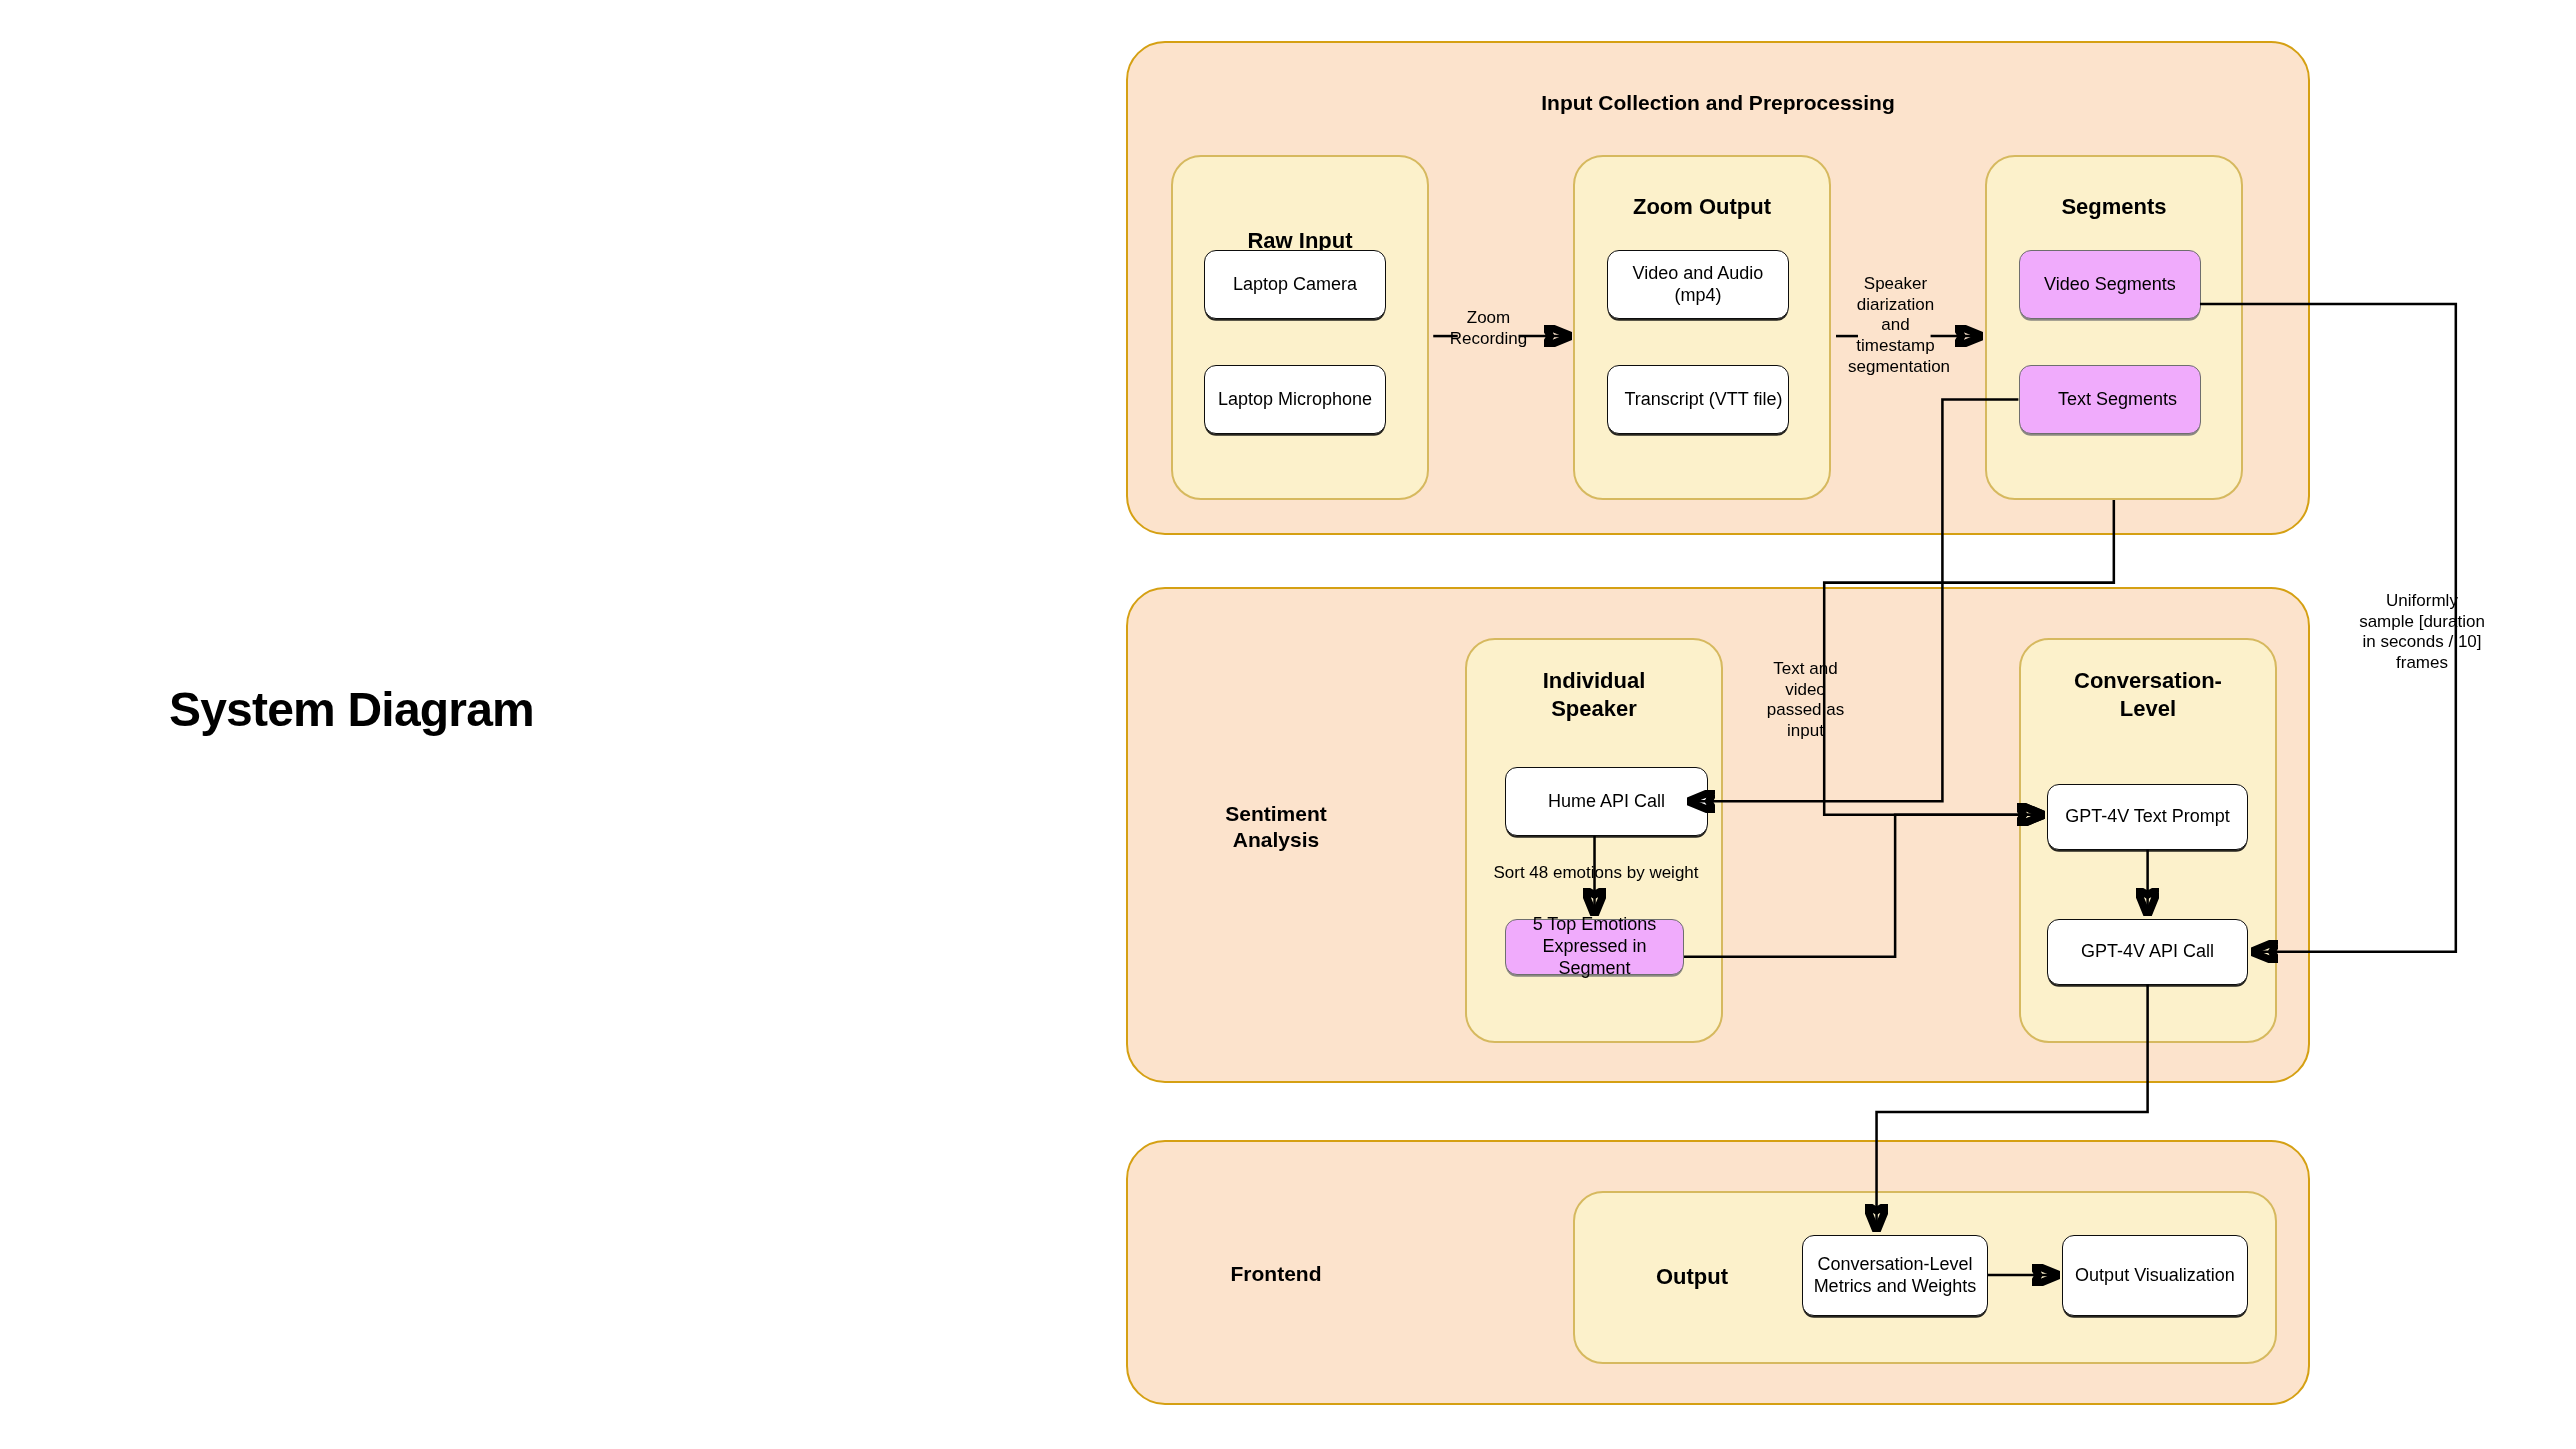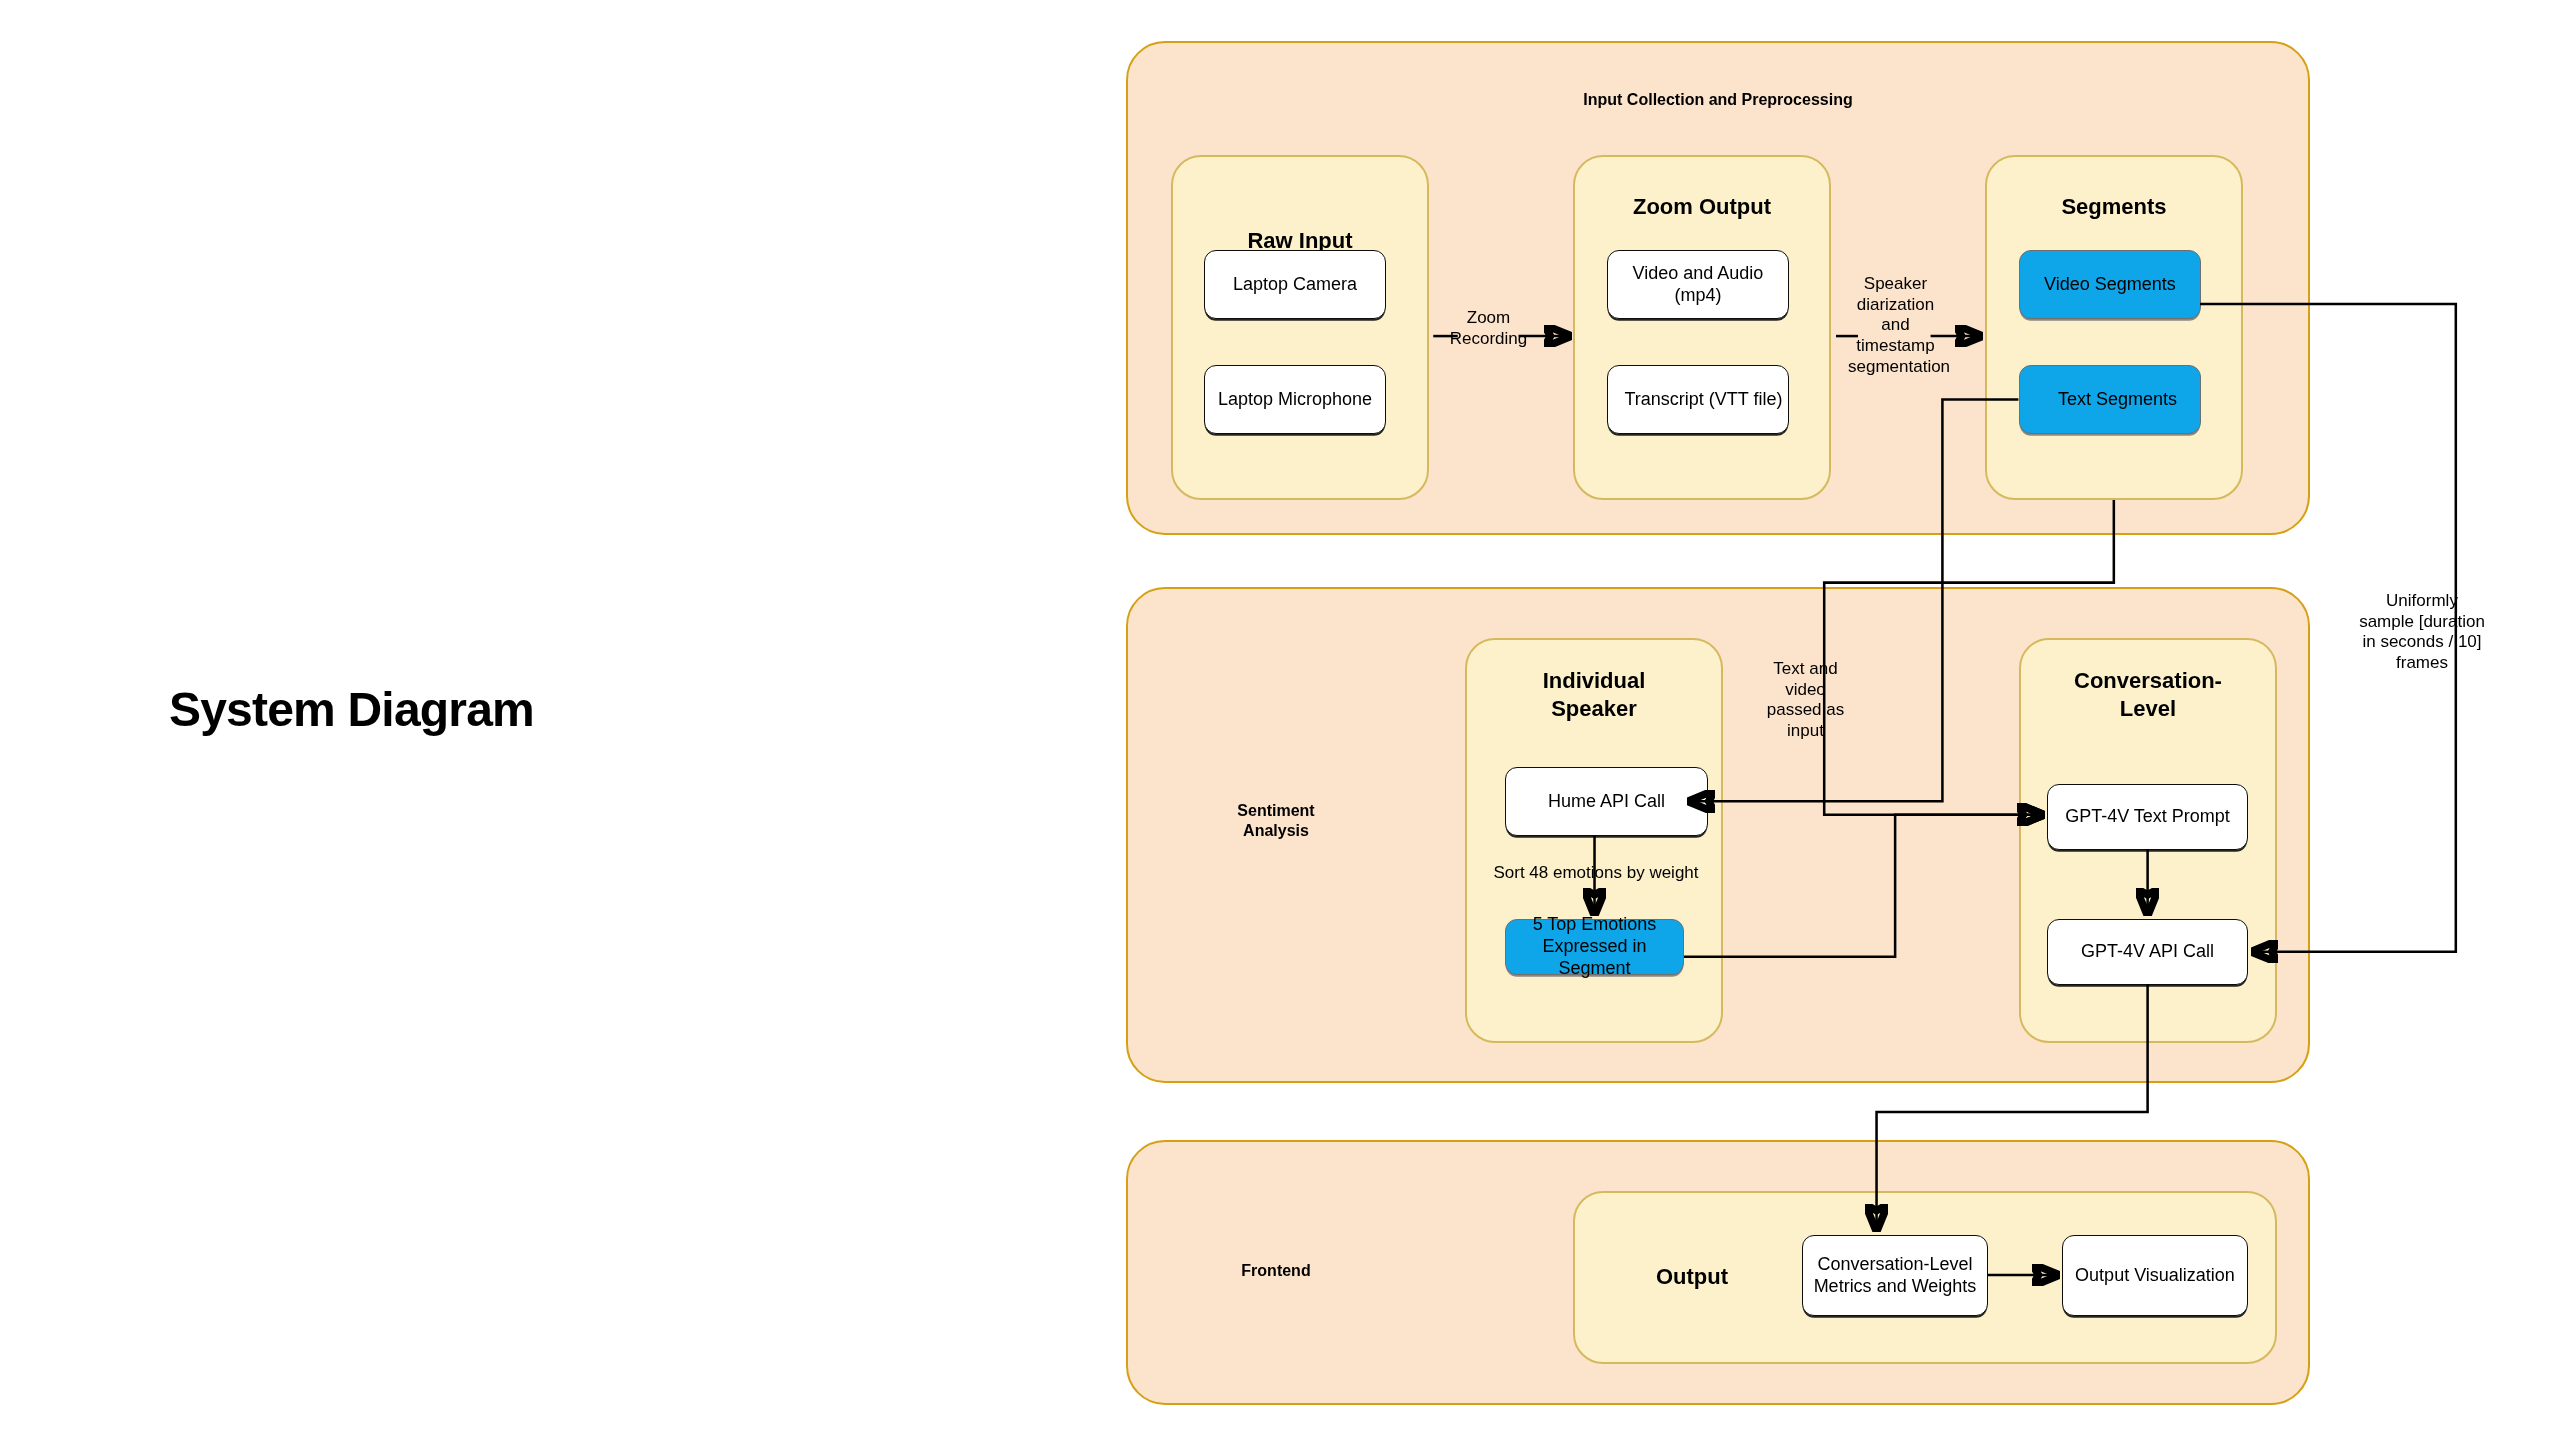--- a/index.html
+++ b/index.html
@@ -20,21 +20,21 @@
   
   .section{
     position:absolute;
     background:#fce3cc;
     border:2.5px solid #d5a013;
     border-radius:39px;
     box-sizing:border-box;
   }
   .section-title{
     position:absolute;
-    font-size:16px;font-weight:bold;
+    font-size:21px;font-weight:bold;
     text-align:center;white-space:pre-line;line-height:1.25;
   }
 
   
   .group{
     position:absolute;
     background:#fcf1cb;
     border:2.5px solid #d6b95f;
     border-radius:30px;
     box-sizing:border-box;
@@ -54,21 +54,21 @@
     border-radius:12px;
     font-size:18px;
     padding:1.7px 5px;
   }
   .node.white{
     background:#ffffff;
     border:1.7px solid #0d0d0d;
     box-shadow:0 2.5px 0 -0.8px rgba(0,0,0,0.85);
   }
   .node.grey{
-    background:#0ea5e9;
+    background:#f0abfc;
     border:1.7px solid #6e6e6e;
     box-shadow:0 2.5px 0 -0.8px rgba(110,110,110,0.8);
   }
 
   
   #wires{position:absolute;left:0;top:0;width:2576px;height:1449px;pointer-events:none;}
   #wires line,#wires polyline,#wires path{
     fill:none;stroke:#000;stroke-width:3;
   }
 

